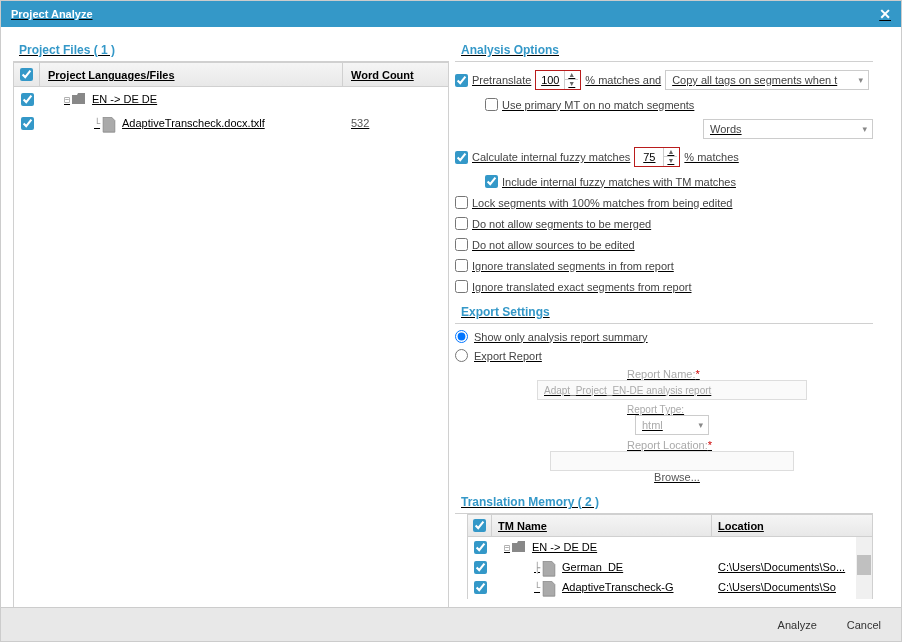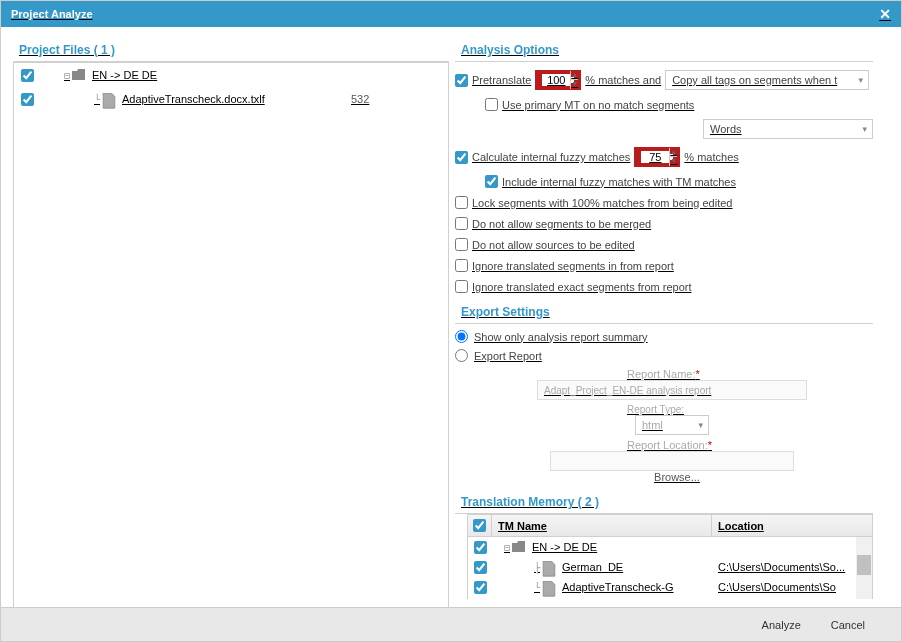--- a/index.html
+++ b/index.html
@@ -22,21 +22,21 @@
 .tree-wc { width: 105px; padding-left: 8px; color: #555; }
 .indent1 { padding-left: 24px; }
 .indent2 { padding-left: 54px; }
 .tree-line { color: #999; margin-right: 2px; font-family: monospace; font-size: 10px; }
 .folder-icon, .file-icon { display: inline-block; width: 14px; height: 12px; margin-right: 6px; }
 .folder-icon svg path { fill: #888; }
 .file-icon svg path, .file-icon svg rect { fill: #aaa; stroke: #888; }
 input[type=checkbox] { width: 13px; height: 13px; cursor: pointer; accent-color: #3498c8; }
 .option-row { display: flex; align-items: center; margin: 8px 0; flex-wrap: wrap; gap: 4px; color: #444; }
 .option-indent { padding-left: 30px; }
-.spinner { width: 46px; height: 20px; border: 7px solid #b91c1c; display: inline-flex; align-items: center; }
+.spinner { width: 46px; height: 20px; border: 1px solid #b91c1c; display: inline-flex; align-items: center; }
 .spinner input { border: none; width: 28px; text-align: center; outline: none; font-size: 11px; }
 .spinner-btns { width: 14px; display: flex; flex-direction: column; border-left: 1px solid #ccc; }
 .spinner-btn { height: 9px; line-height: 7px; text-align: center; font-size: 7px; cursor: pointer; color: #666; }
 .spinner-btn:first-child { border-bottom: 1px solid #ccc; }
 .dropdown { border: 1px solid #ccc; height: 20px; padding: 0 20px 0 6px; display: inline-flex; align-items: center; position: relative; background: #fff; cursor: pointer; }
 .dropdown::after { content: "▾"; position: absolute; right: 5px; color: #888; font-size: 9px; }
 .dd-tags { width: 204px; white-space: nowrap; overflow: hidden; }
 .dd-words { width: 170px; }
 .dd-html { width: 74px; color: #aaa; }
 .req { color: #c00; }
@@ -50,38 +50,45 @@
 .browse { color: #555; font-size: 11px; margin-left: 10px; cursor: pointer; }
 .tm-section { margin-top: 8px; }
 .tm-container { border: 1px solid #d0d0d0; height: 86px; overflow: hidden; position: relative; margin-left: 12px; }
 .tm-header { background: linear-gradient(#f5f5f5, #e8e8e8); border-bottom: 1px solid #d0d0d0; height: 22px; display: flex; align-items: center; }
 .tm-row { display: flex; align-items: center; height: 20px; }
 .tm-check { width: 24px; text-align: center; display: flex; align-items: center; justify-content: center; border-right: 1px solid #d0d0d0; height: 100%; }
 .tm-name-col { flex: 1; padding-left: 6px; font-weight: bold; border-right: 1px solid #d0d0d0; height: 100%; line-height: 22px; }
 .tm-loc-col { width: 160px; padding-left: 6px; font-weight: bold; height: 100%; line-height: 22px; }
 .tm-scrollbar { position: absolute; right: 0; top: 22px; bottom: 0; width: 16px; background: #f0f0f0; }
 .tm-thumb { background: #c0c0c0; height: 20px; width: 14px; margin: 18px 1px 0; }
-.footer { position: absolute; bottom: 0; left: 0; right: 0; height: 34px; background: #e8e8e8; border-top: 1px solid #ccc; display: flex; align-items: center; justify-content: flex-end; padding-right: 36px; gap: 30px; }
+.footer { position: absolute; bottom: 0; left: 0; right: 0; height: 34px; background: #e8e8e8; border-top: 1px solid #ccc; display: flex; align-items: center; justify-content: flex-end; padding-right: 20px; gap: 30px; }
 .footer-btn { color: #333; cursor: pointer; font-size: 11px; }
 .right-scroll { height: 560px; overflow: hidden; padding-right: 4px; }
 </style>
 </head>
 <body>
 
 <div class="dialog">
   <div class="titlebar">
     <span>Project Analyze</span>
     <span class="close">✕</span>
   </div>
 
   <div class="content">
 
     <div class="left-panel">
       <div class="section-title">Project Files ( 1 )</div>
       <div class="table-container">
+        <div class="table-header">
+          <div class="th-check">
+              <input type="checkbox" checked="" style="">
+            </div>
+          <div class="th-name">Project Languages/Files</div>
+          <div class="th-wc">Word Count</div>
+        </div>
         <div class="tree-row">
           <div class="tree-check">
               <input type="checkbox" checked="" style="">
             </div>
           <div class="tree-content indent1">
             <span class="tree-line">⊟</span>
             <span class="folder-icon"><svg viewBox="0 0 14 12">
                   <path d="M0 2 L5 2 L6 0 L13 0 L13 11 L0 11 Z"></path>
                 </svg></span>
             <span>EN -&gt; DE DE</span>

